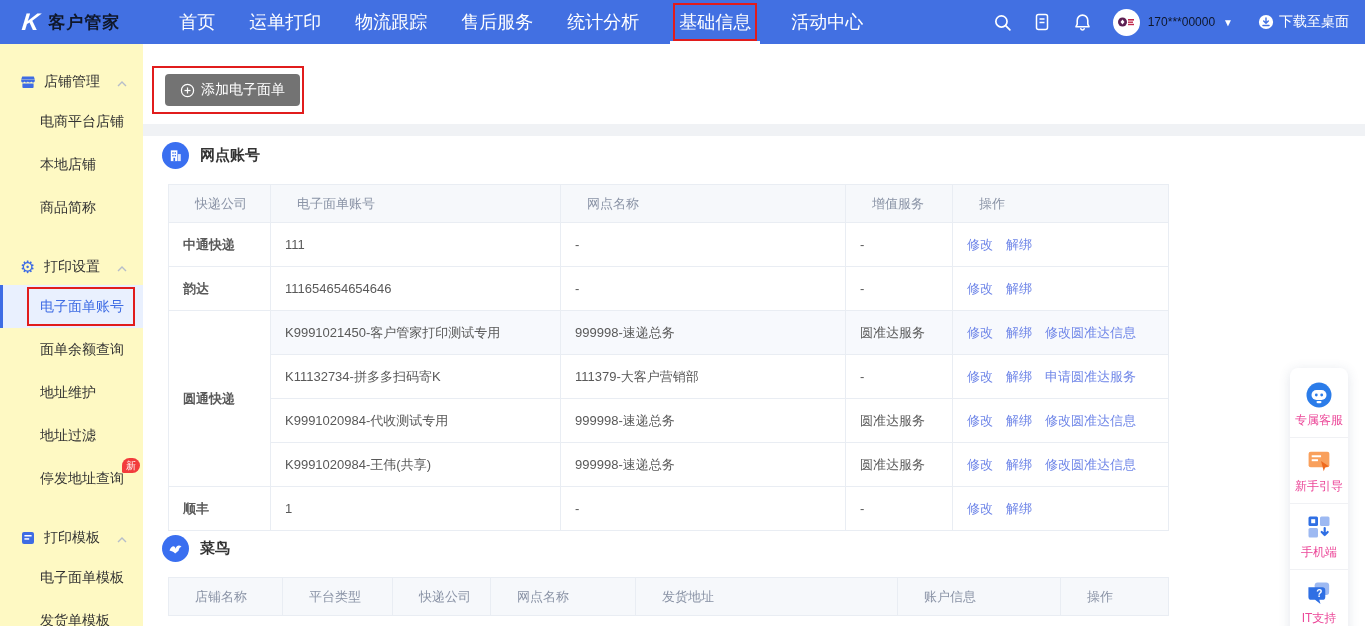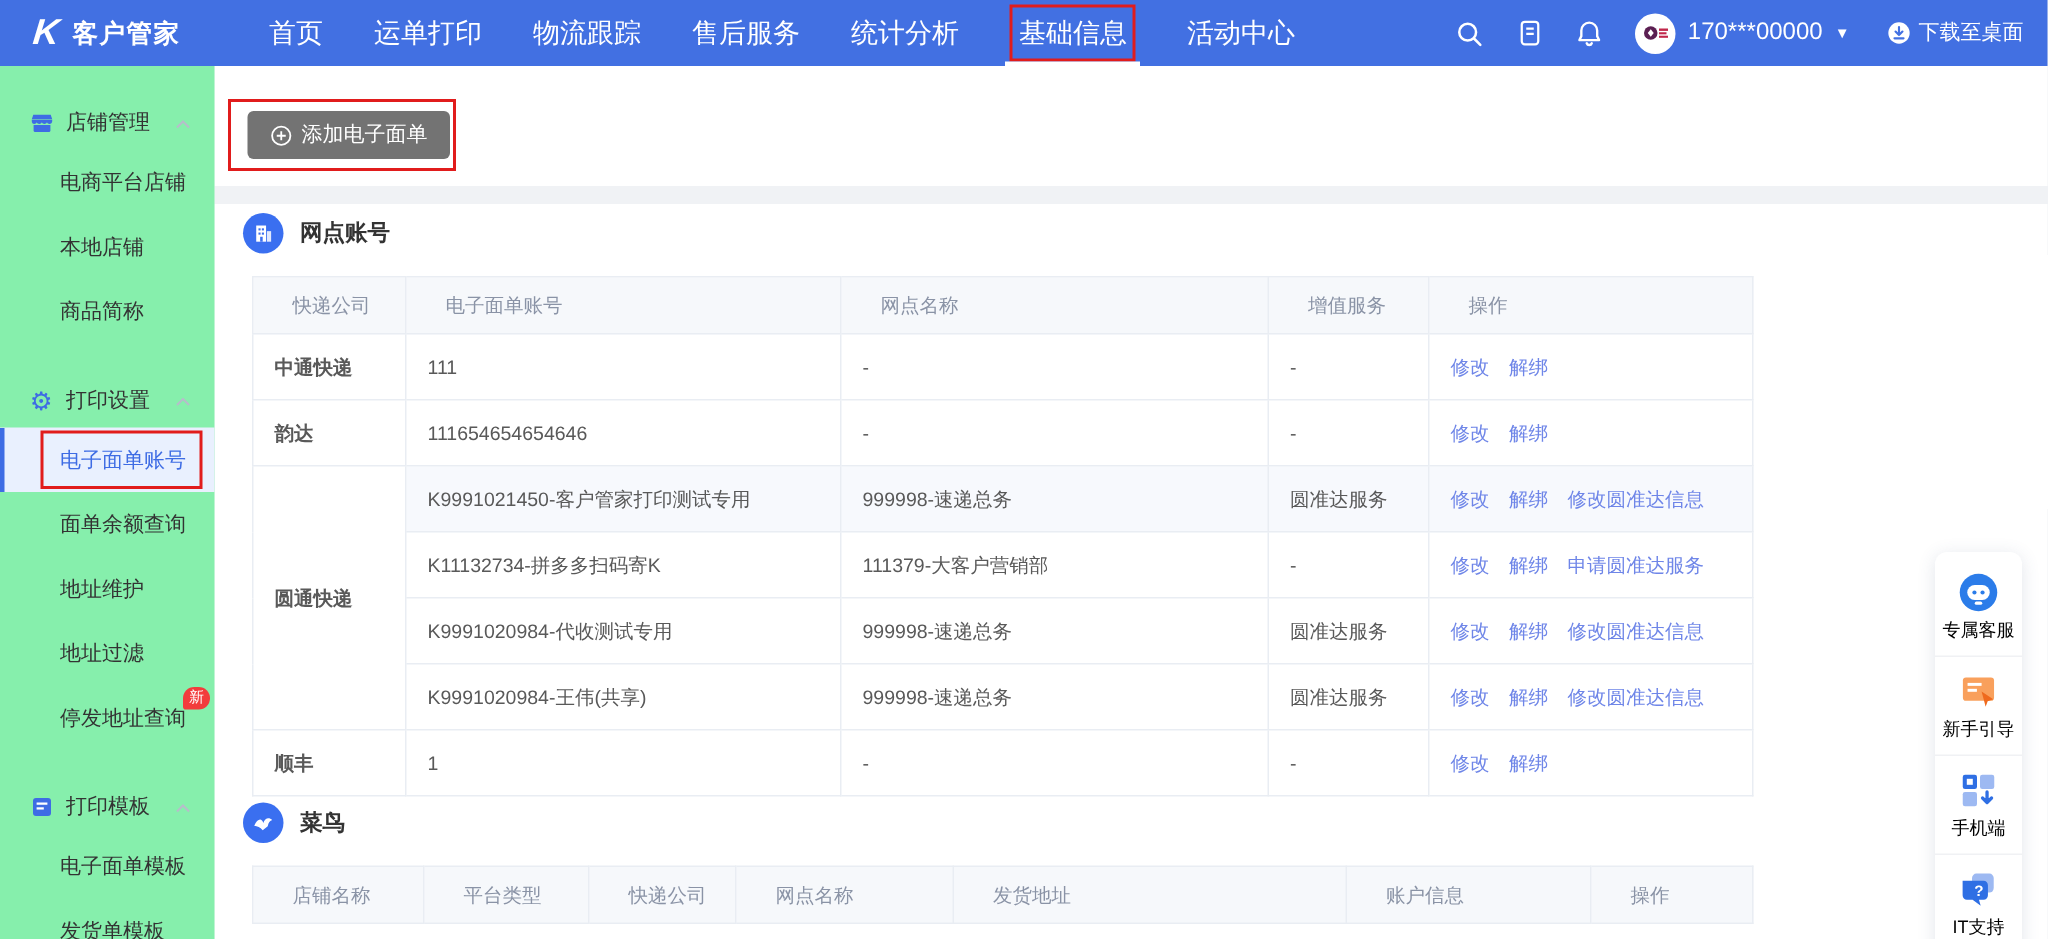--- a/index.html
+++ b/index.html
@@ -5,40 +5,40 @@
   * { margin:0; padding:0; box-sizing:border-box; }
   html,body { width:1365px; height:626px; overflow:hidden; background:#f0f2f5;
               font-family:"Liberation Sans","DejaVu Sans",sans-serif; }
 
   
   .topnav { position:fixed; top:0; left:0; width:1365px; height:44px; background:#4270e2;
             display:flex; align-items:center; z-index:50; }
   .logo { display:flex; align-items:center; margin-left:22px; gap:9px; }
   .logo-k { color:#fff; font-size:24px; font-weight:bold; font-style:italic; line-height:1;
             transform:skewX(-6deg); }
-  .logo-text { color:#ffffff; font-size:17px; font-weight:bold; letter-spacing:1px; }
+  .logo-text { color:#0f172a; font-size:17px; font-weight:bold; letter-spacing:1px; }
   .nav-menu { display:flex; align-items:center; height:44px; margin-left:42px; }
   .nav-item { position:relative; height:44px; display:flex; align-items:center;
               padding:0 17px; color:#fff; font-size:18px; cursor:pointer; white-space:nowrap; }
   .nav-item.active .nav-label { border:2px solid #e11c1c; padding:5px 4px; }
   .nav-item.active::after { content:""; position:absolute; left:14px; right:14px; bottom:0;
               height:3px; background:#fff; }
   .nav-right { margin-left:auto; display:flex; align-items:center; gap:21px; margin-right:16px; }
   .nav-icon { width:19px; height:19px; display:flex; align-items:center; justify-content:center;
               cursor:pointer; }
   .account { display:flex; align-items:center; gap:8px; cursor:pointer; }
   .avatar { width:27px; height:27px; border-radius:50%; background:#fff; display:flex;
             align-items:center; justify-content:center; overflow:hidden; }
-  .account-text { color:#ffffff; font-size:16px; }
+  .account-text { color:#0f172a; font-size:12px; }
   .caret { color:#fff; font-size:10px; }
   .download { display:flex; align-items:center; gap:5px; color:#fff; font-size:14px;
               cursor:pointer; margin-left:4px; white-space:nowrap; }
 
   
-  .sidebar { position:fixed; top:44px; left:0; width:143px; height:582px; background:#86efac;
+  .sidebar { position:fixed; top:44px; left:0; width:143px; height:582px; background:#fef9c3;
              z-index:40; }
   .side-group-header { display:flex; align-items:center; height:36px; margin-top:20px;
              padding-left:19px; cursor:pointer; }
   .side-group-header .g-icon { width:17px; height:17px; display:flex; align-items:center;
              justify-content:center; color:#3e6ce4; font-size:16px; line-height:1; }
   .side-group-header .g-label { font-size:14px; color:#333; margin-left:8px; }
   .side-group-header .chev { margin-left:auto; margin-right:16px; }
   .side-item { position:relative; height:43px; line-height:43px; padding-left:40px;
              font-size:14px; color:#333; cursor:pointer; white-space:nowrap; }
   .side-item.active { background:#e9f0fe; color:#3e6ce4;
@@ -77,21 +77,21 @@
   a.op { color:#6f86e8; text-decoration:none; margin-right:13px; cursor:pointer; white-space:nowrap; }
 
   
   .float-panel { position:fixed; right:17px; top:368px; width:58px; background:#fff;
              border-radius:8px; box-shadow:0 2px 12px rgba(60,80,120,.15); z-index:60;
              padding:4px 0; }
   .float-item { display:flex; flex-direction:column; align-items:center; padding:9px 0 8px;
              cursor:pointer; }
   .float-item + .float-item { border-top:1px solid #f0f1f4; }
   .float-item .f-icon { height:28px; display:flex; align-items:center; justify-content:center; }
-  .float-item .f-label { font-size:12px; color:#000000; margin-top:3px; white-space:nowrap; }
+  .float-item .f-label { font-size:12px; color:#ec4899; margin-top:3px; white-space:nowrap; }
 </style>
 </head>
 <body>
 
 <div class="topnav">
   <div class="logo">
     <span class="logo-k">K</span>
     <span class="logo-text">客户管家</span>
   </div>
   <div class="nav-menu">

